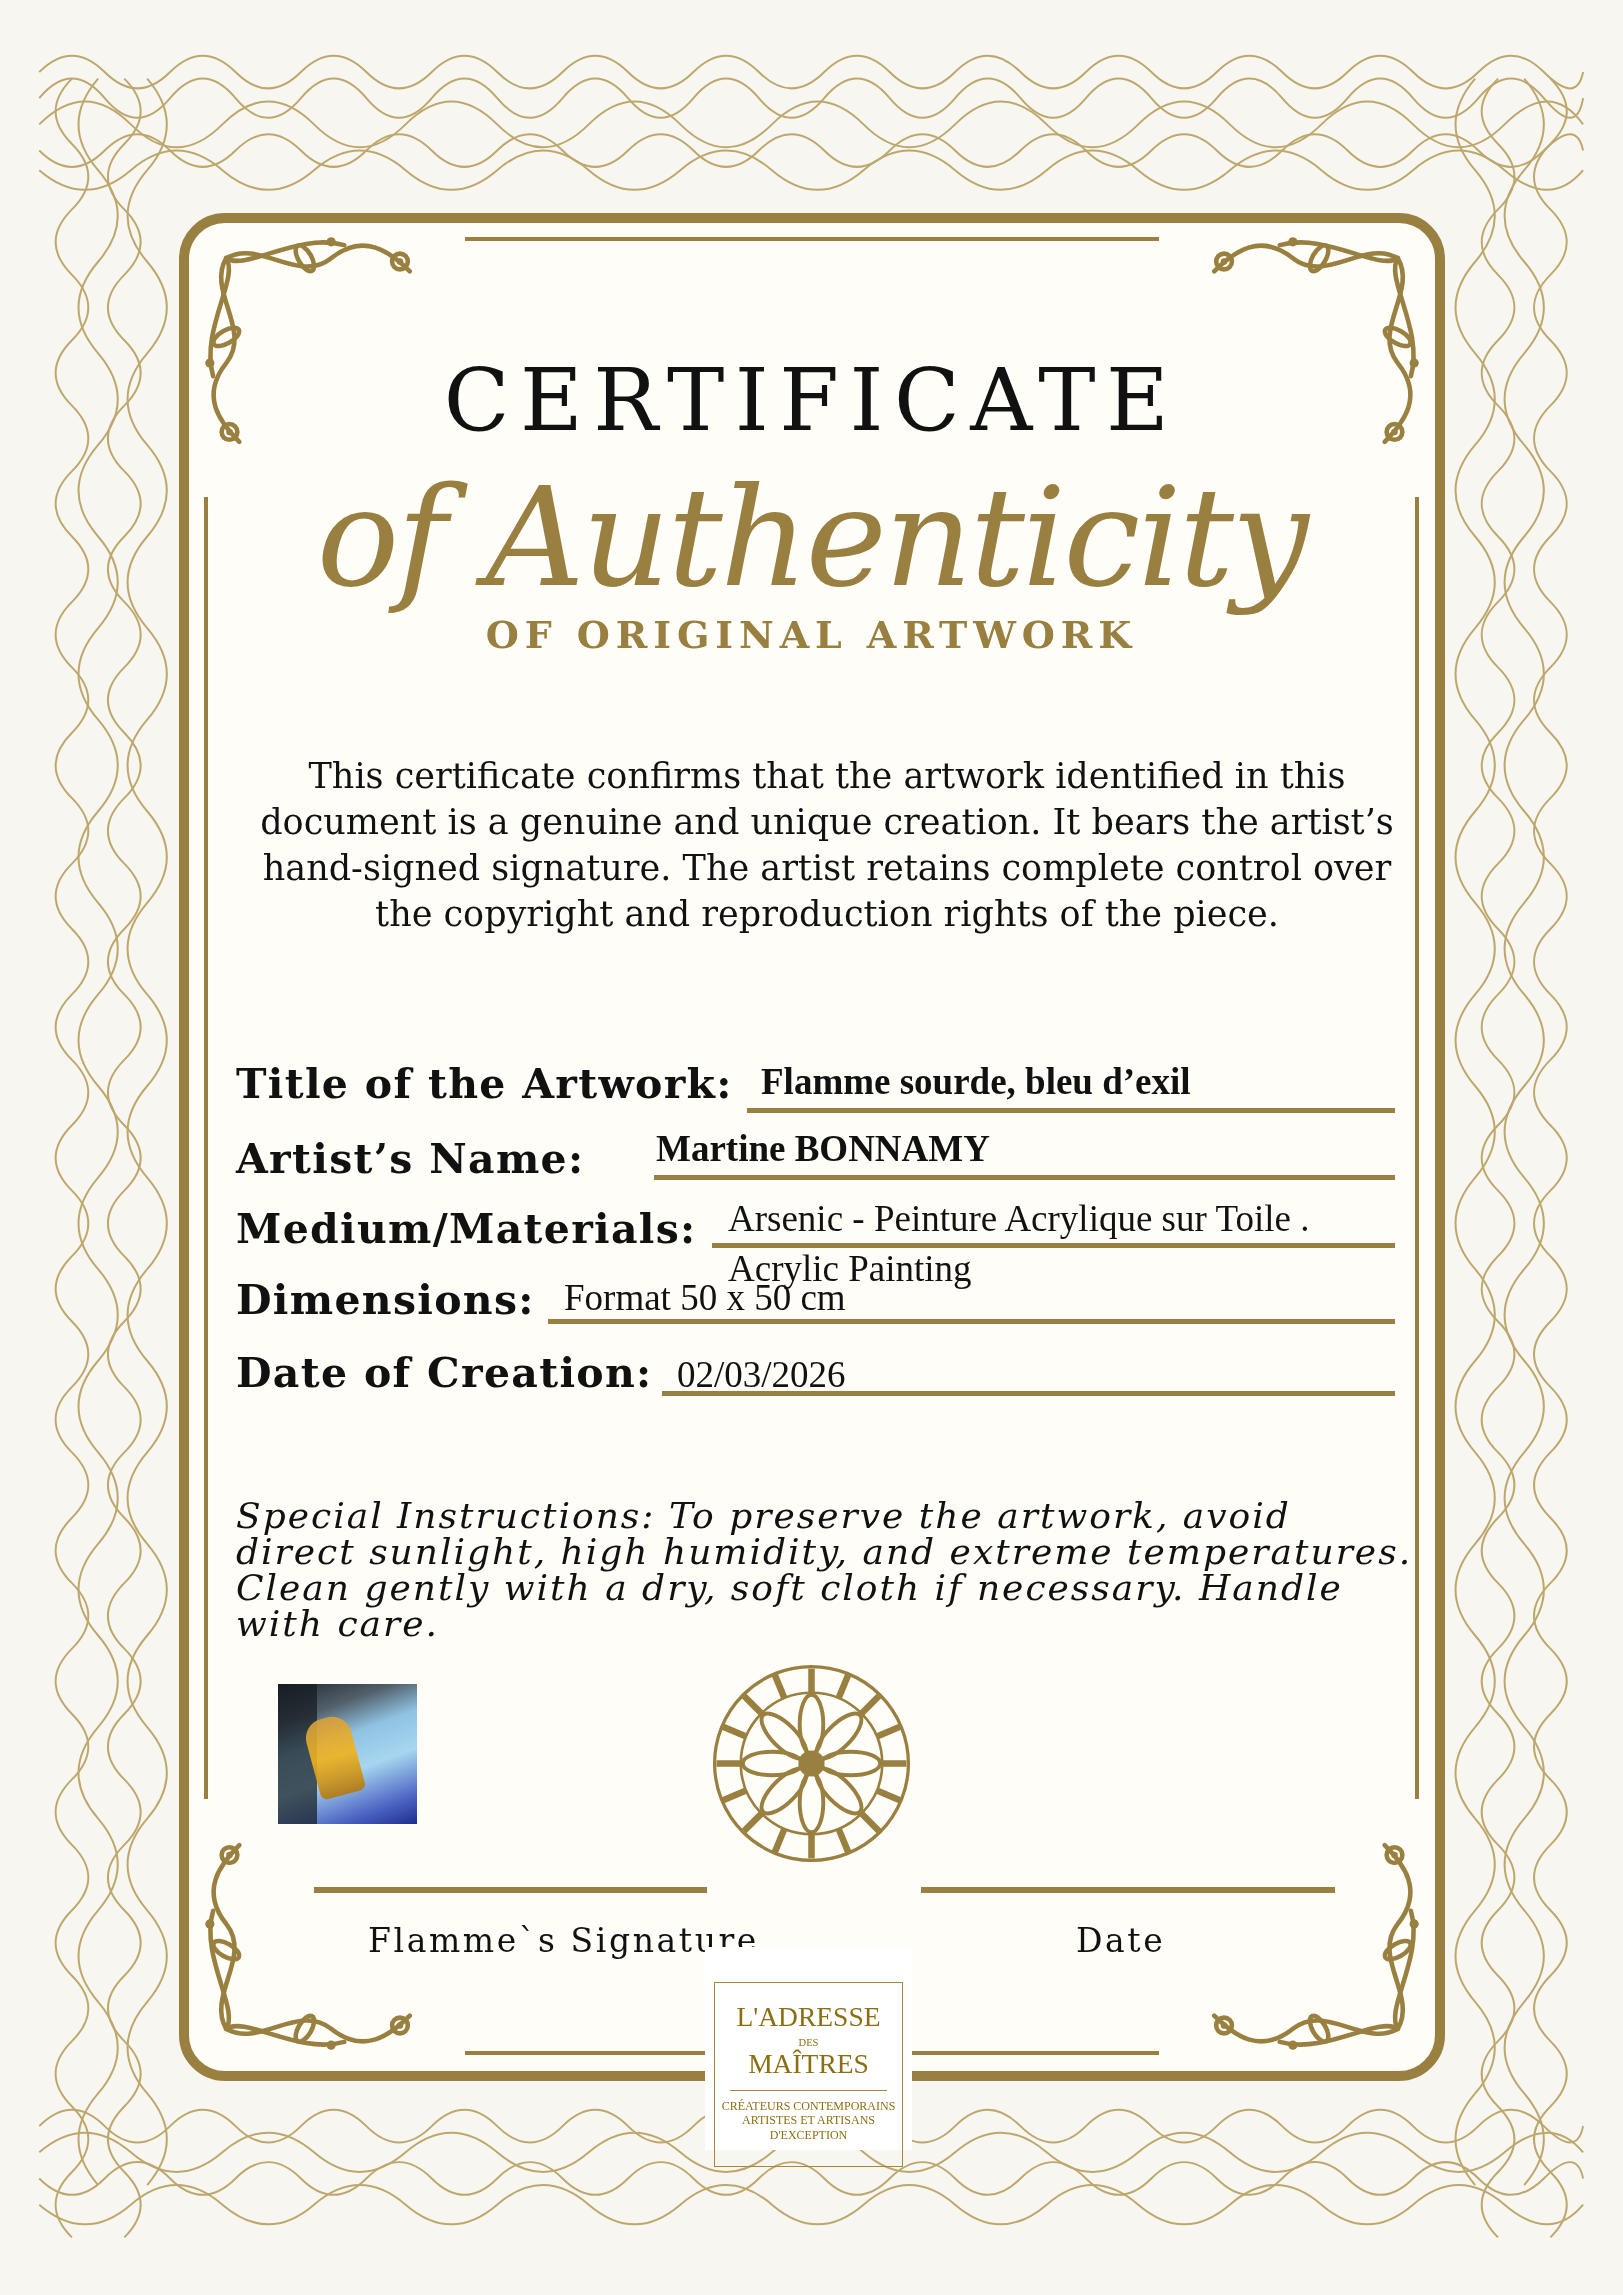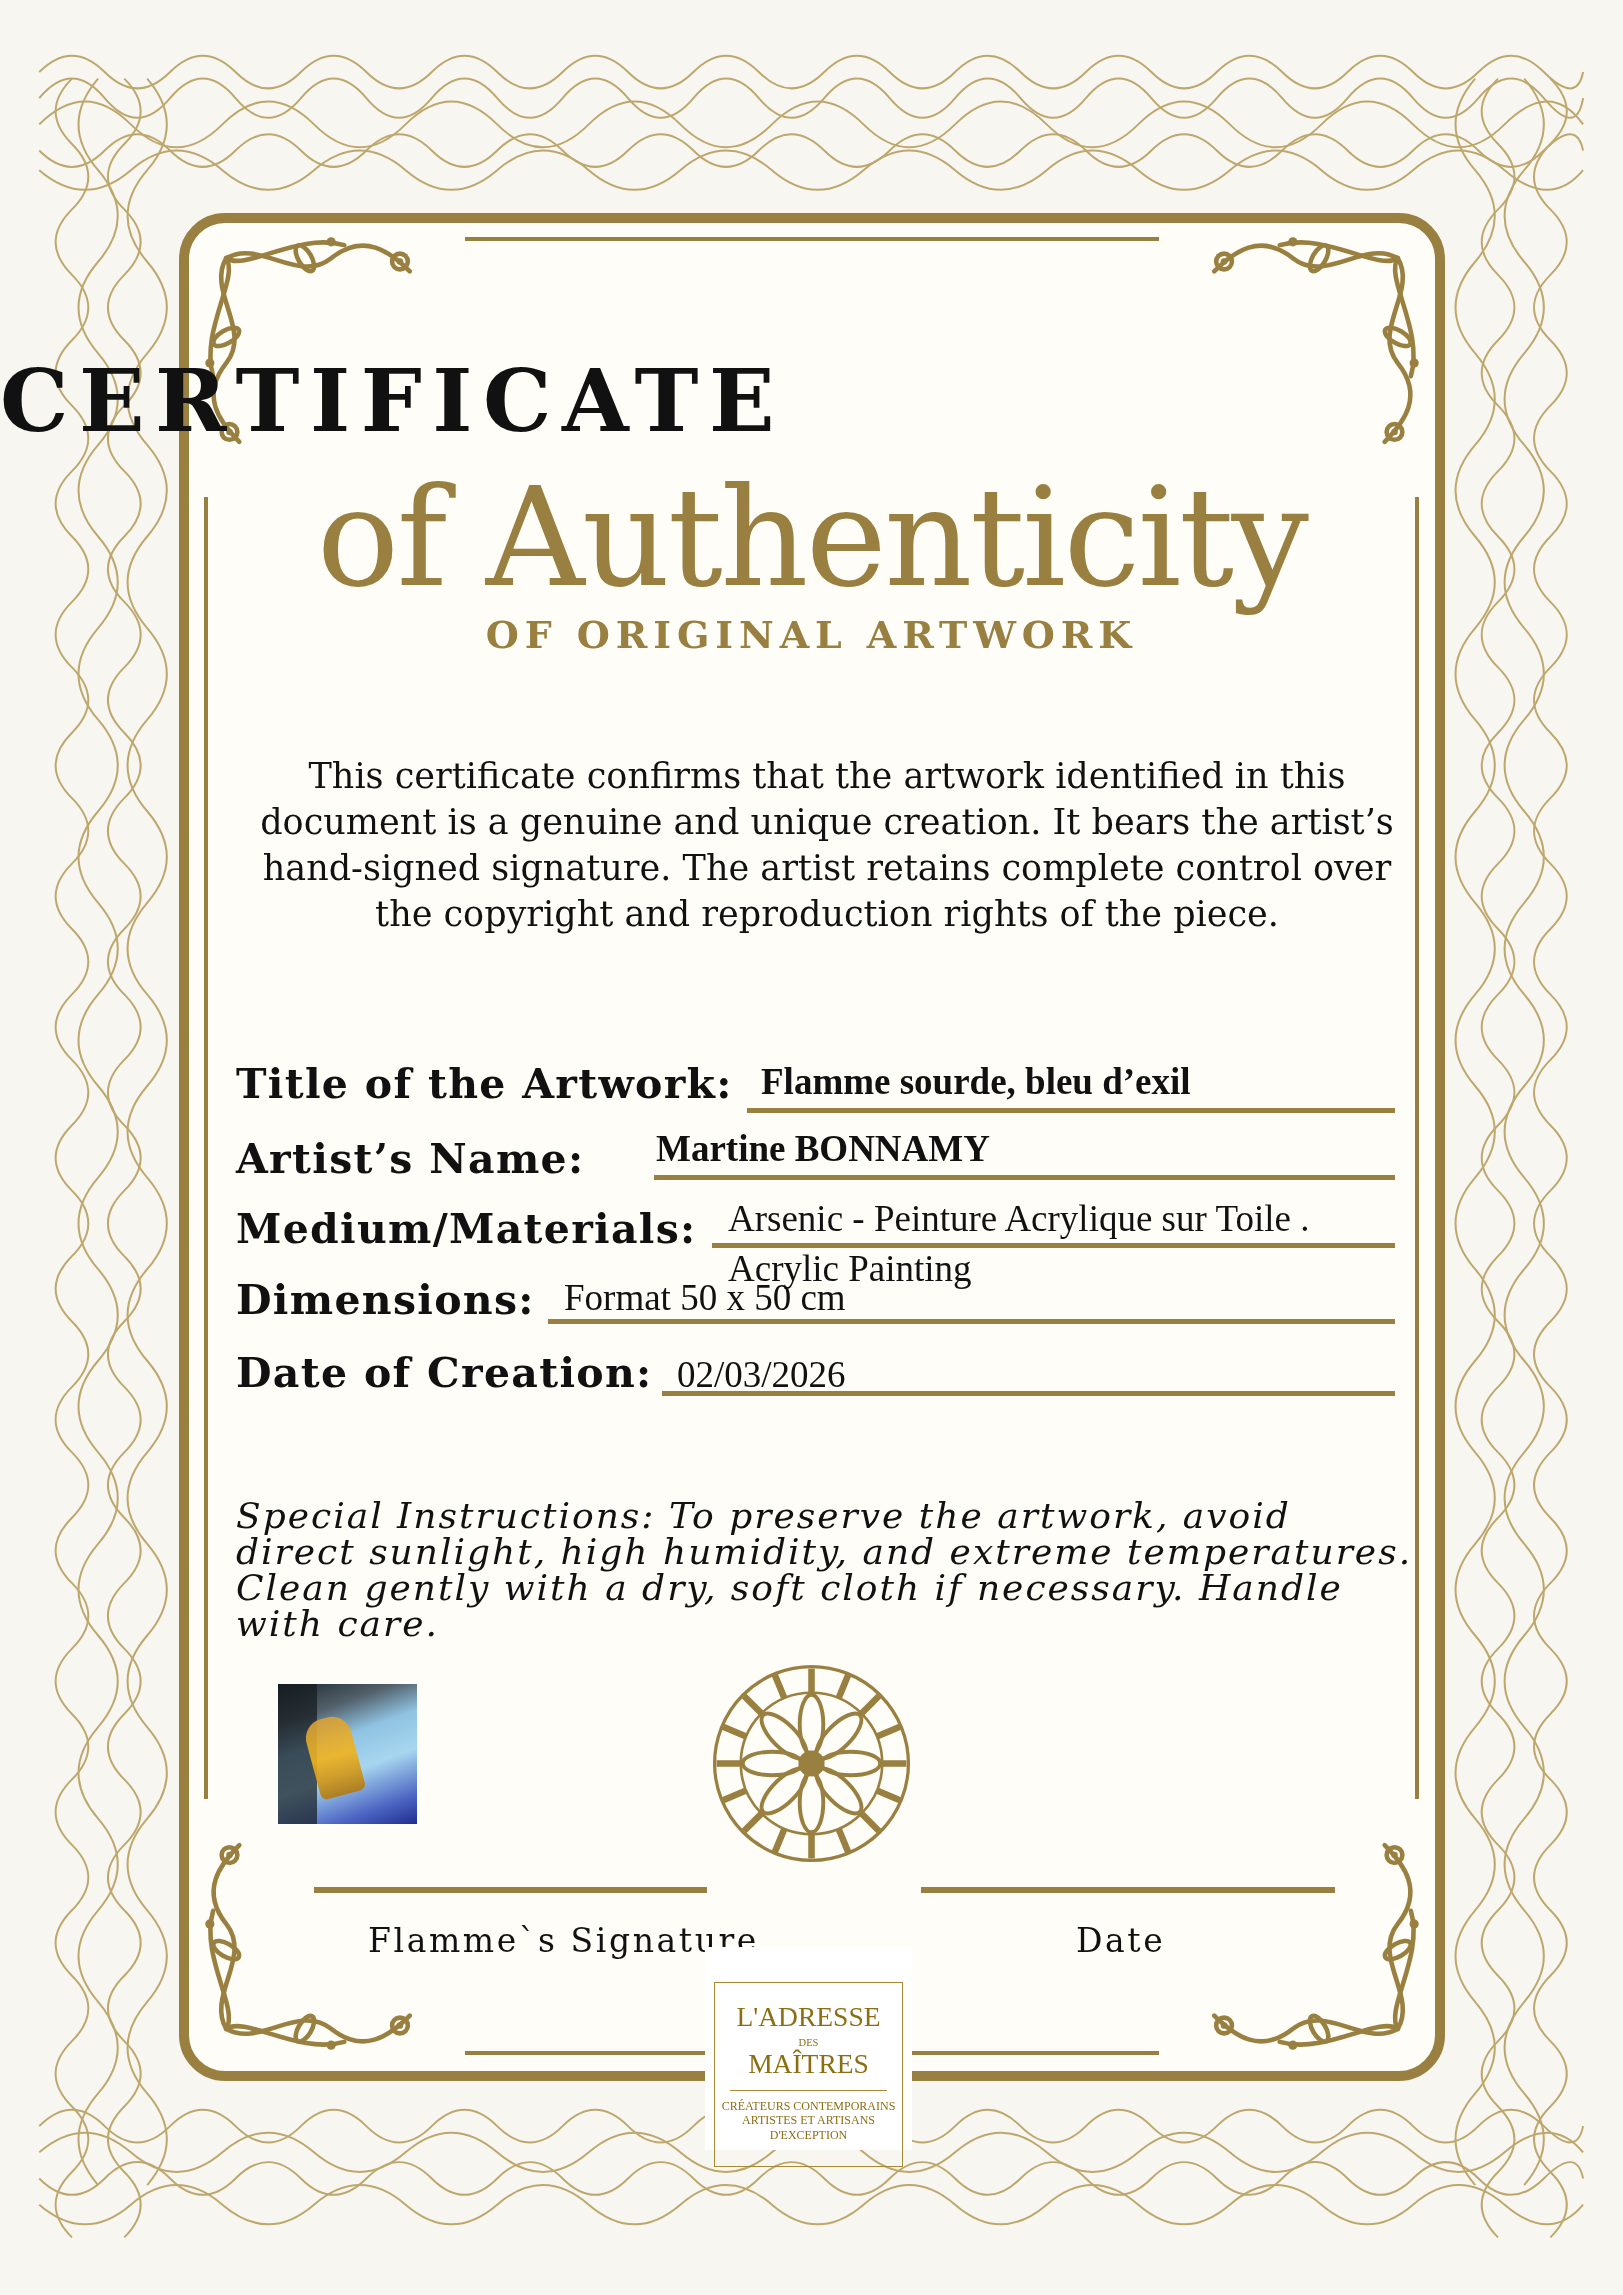--- a/index.html
+++ b/index.html
@@ -4,24 +4,24 @@
 <style>
   html, body { margin:0; padding:0; }
   body { width:1623px; height:2295px; position:relative; overflow:hidden;
          background:#f7f6f1; font-family:"DejaVu Serif", serif; }
   .guilloche { position:absolute; left:0; top:0; width:1623px; height:2295px; }
   .panel { position:absolute; left:179px; top:213px; width:1266px; height:1868px;
            background:#fefdf8; border:10.5px solid #9a8040; border-radius:46px; box-sizing:border-box; }
   .rule { position:absolute; background:#9a8040; }
   .corner { position:absolute; width:236px; height:236px; }
   .abs { position:absolute; }
-  .title-main { left:0; width:1623px; top:350px; font-family:"DejaVu Serif", serif;
-                font-weight:bold; font-size:86px; letter-spacing:10.5px; color:#111; }
+  .title-main { left:0; width:1623px; top:350px; text-align:center; font-family:"DejaVu Serif", serif;
+                font-weight:normal; font-size:86px; letter-spacing:10.5px; color:#111; }
   .title-script { left:0; width:1623px; top:458px; text-align:center; font-family:"DejaVu Serif", serif;
-                  font-size:137px; color:#9a8040; letter-spacing:-2.6px; }
+                  font-style:italic; font-size:137px; color:#9a8040; letter-spacing:-2.6px; }
   .title-sub { left:0; width:1623px; top:612px; text-align:center; font-weight:bold; font-size:38px;
                letter-spacing:5.9px; color:#9a8040; }
   .intro { left:238px; width:1178px; top:753px; text-align:center; font-size:35px; line-height:46px; color:#111; }
   .field-label { font-weight:bold; font-size:41px; color:#111; left:228px; letter-spacing:1.3px;margin-left:8px; }
   .field-value { font-family:"Liberation Serif", serif; font-size:37px; color:#111; }
   .field-value.bold { font-weight:bold; }
   .field-line { position:absolute; height:5.2px; background:#9a8040; }
   .instructions { left:236px; width:1178px; top:1498px; font-style:italic; font-size:36px; line-height:36px;
                   letter-spacing:2px; color:#111; }
   .artwork-thumb { left:278px; top:1684px; width:139px; height:140px;

